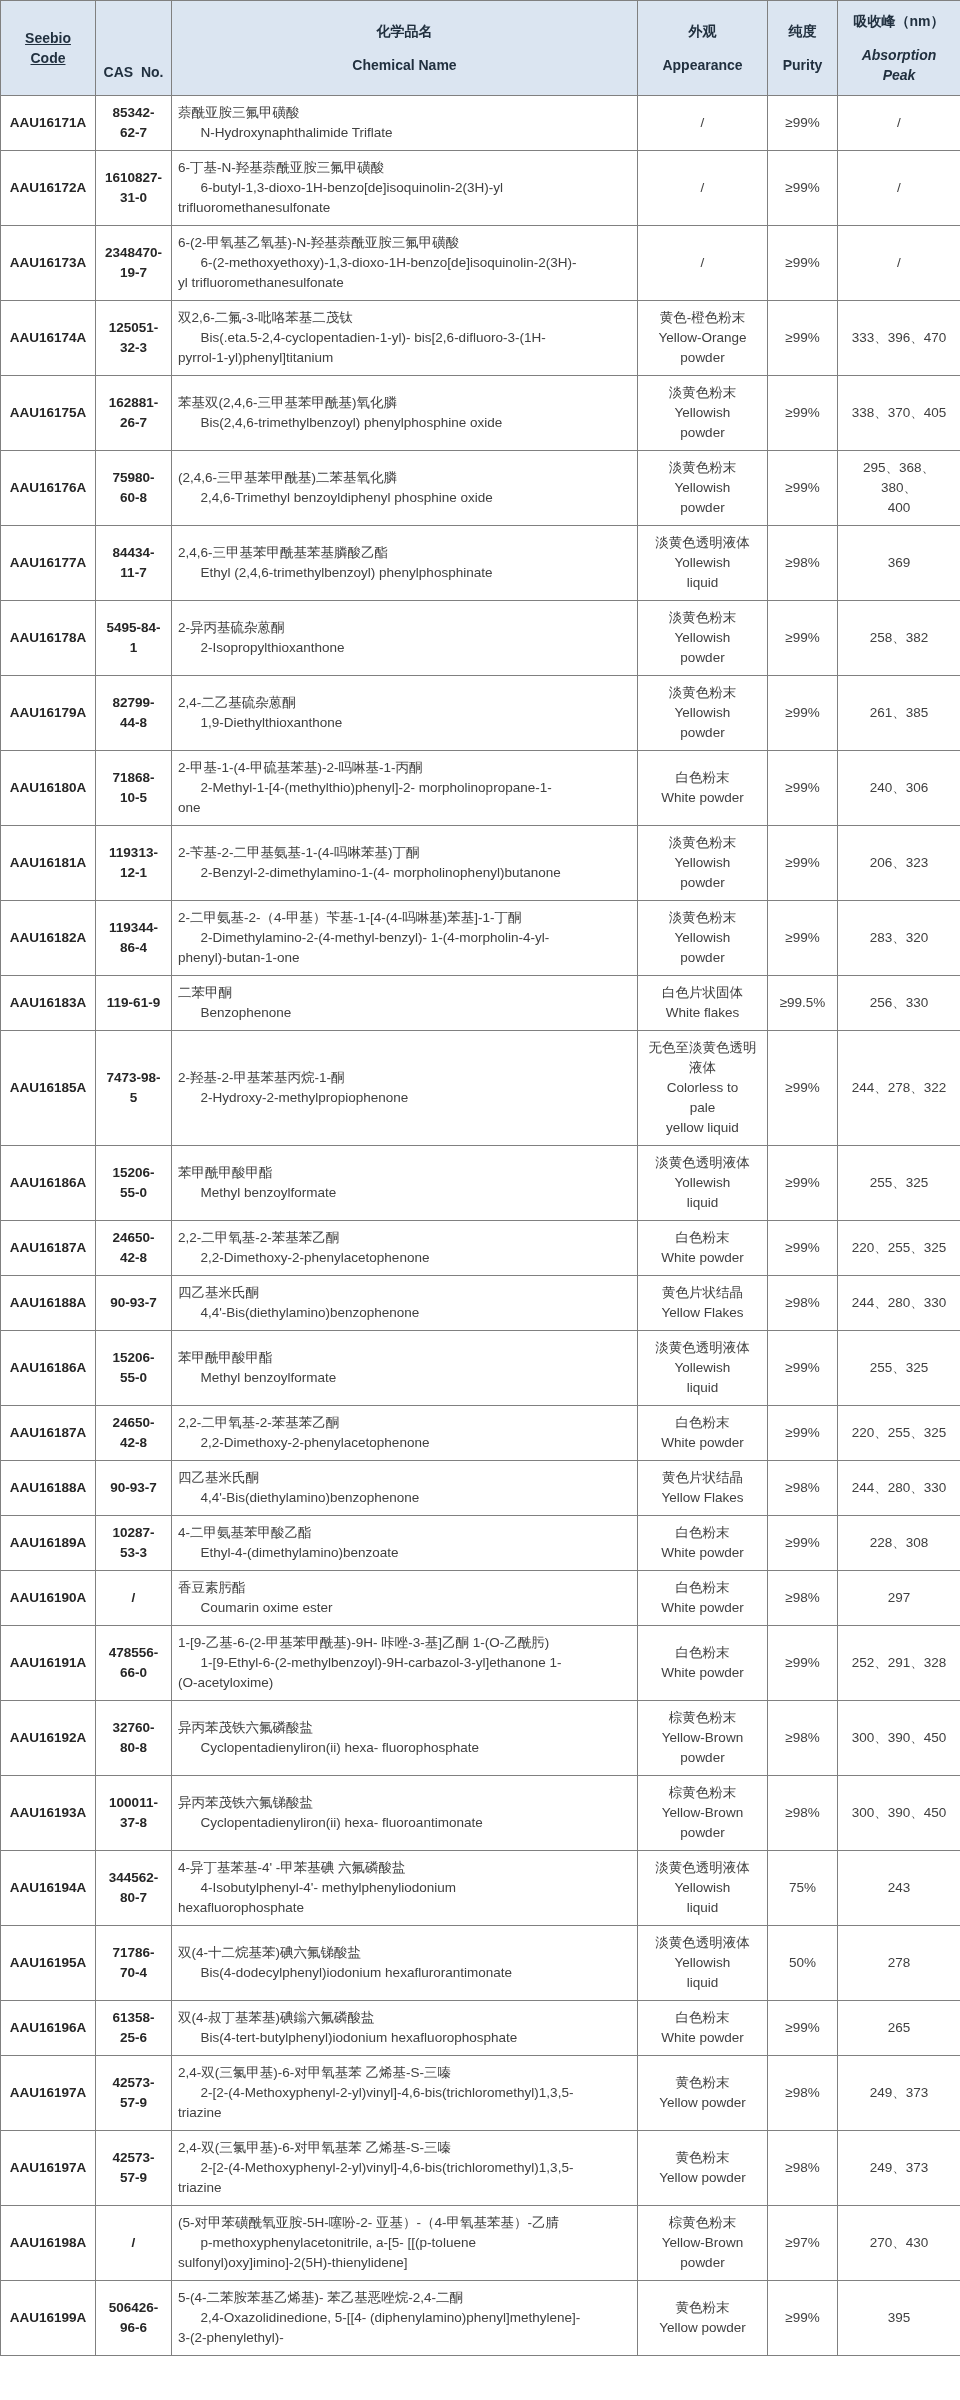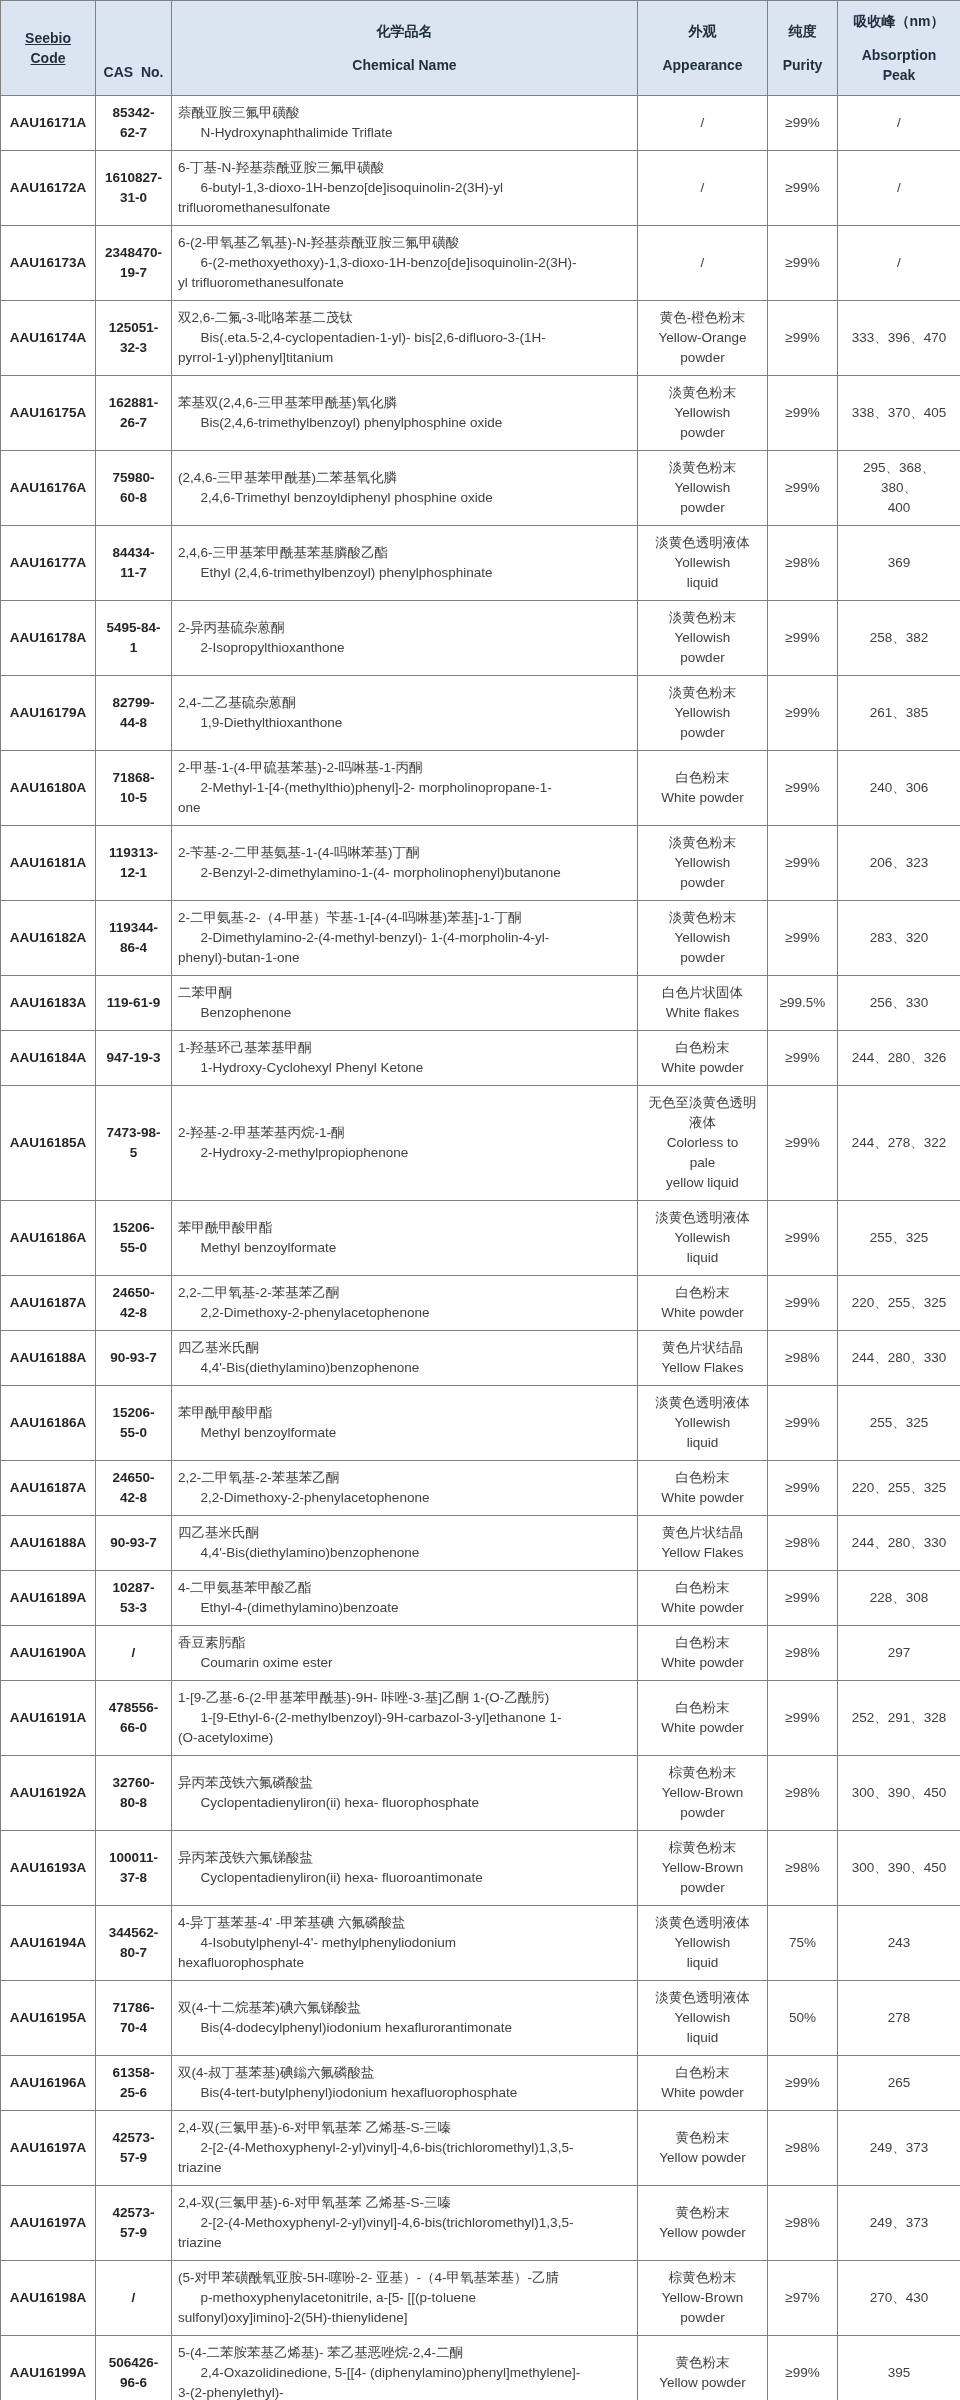--- a/index.html
+++ b/index.html
@@ -94,21 +94,21 @@
         <th>
           <div class="hdr-cn">外观</div>
           <div>Appearance</div>
         </th>
         <th>
           <div class="hdr-cn">纯度</div>
           <div>Purity</div>
         </th>
         <th>
           <div class="hdr-cn">吸收峰（nm）</div>
-          <div class="hdr-stack" style="white-space:pre-line;">Absorption
+          <div class="hdr-stack" style="white-space:pre-line;font-style:italic;">Absorption
 Peak</div>
         </th>
       </tr>
     </thead>
     <tbody>
         <tr>
           <td class="cell-code">AAU16171A</td>
           <td class="cell-cas">85342-
 62-7</td>
           <td class="cell-name">萘酰亚胺三氟甲磺酸
@@ -253,30 +253,20 @@
         </tr>
         <tr>
           <td class="cell-code">AAU16183A</td>
           <td class="cell-cas">119-61-9</td>
           <td class="cell-name">二苯甲酮
       Benzophenone</td>
           <td class="cell-appearance">白色片状固体
 White flakes</td>
           <td class="cell-purity">≥99.5%</td>
           <td class="cell-peak">256、330</td>
-        </tr>
-        <tr>
-          <td class="cell-code">AAU16184A</td>
-          <td class="cell-cas">947-19-3</td>
-          <td class="cell-name">1-羟基环己基苯基甲酮
-      1-Hydroxy-Cyclohexyl Phenyl Ketone</td>
-          <td class="cell-appearance">白色粉末
-White powder</td>
-          <td class="cell-purity">≥99%</td>
-          <td class="cell-peak">244、280、326</td>
         </tr>
         <tr>
           <td class="cell-code">AAU16185A</td>
           <td class="cell-cas">7473-98-
 5</td>
           <td class="cell-name">2-羟基-2-甲基苯基丙烷-1-酮
       2-Hydroxy-2-methylpropiophenone</td>
           <td class="cell-appearance">无色至淡黄色透明
 液体
 Colorless to

